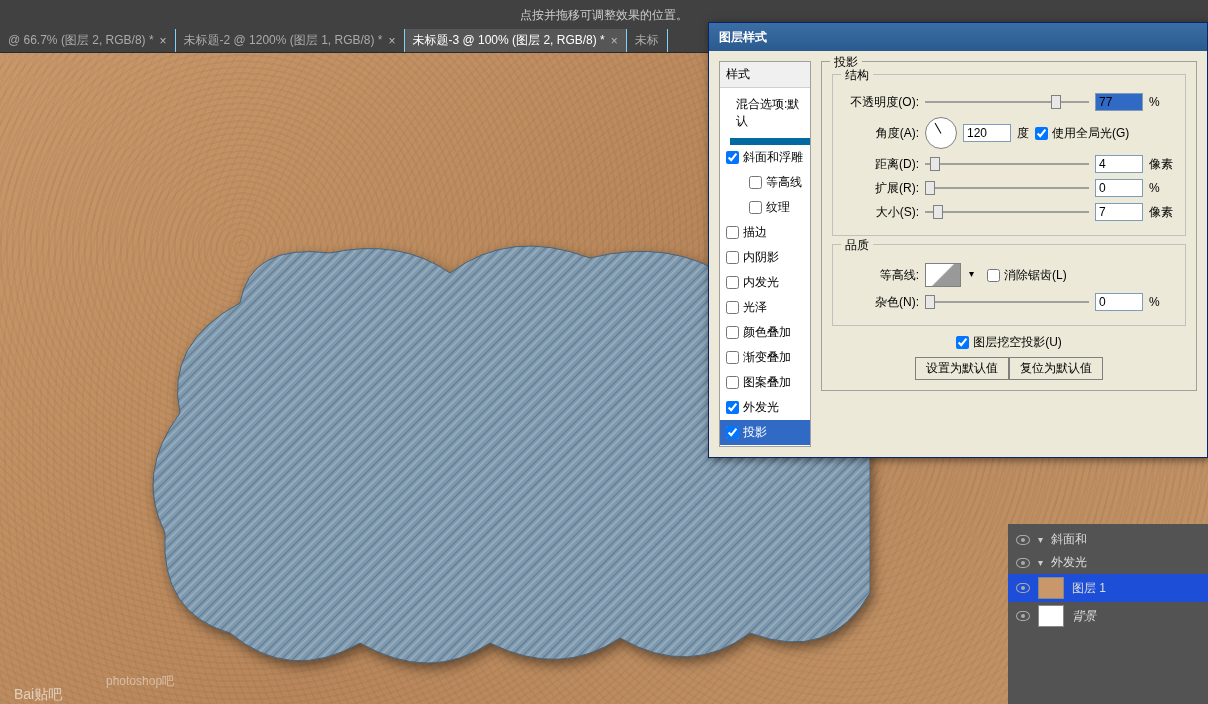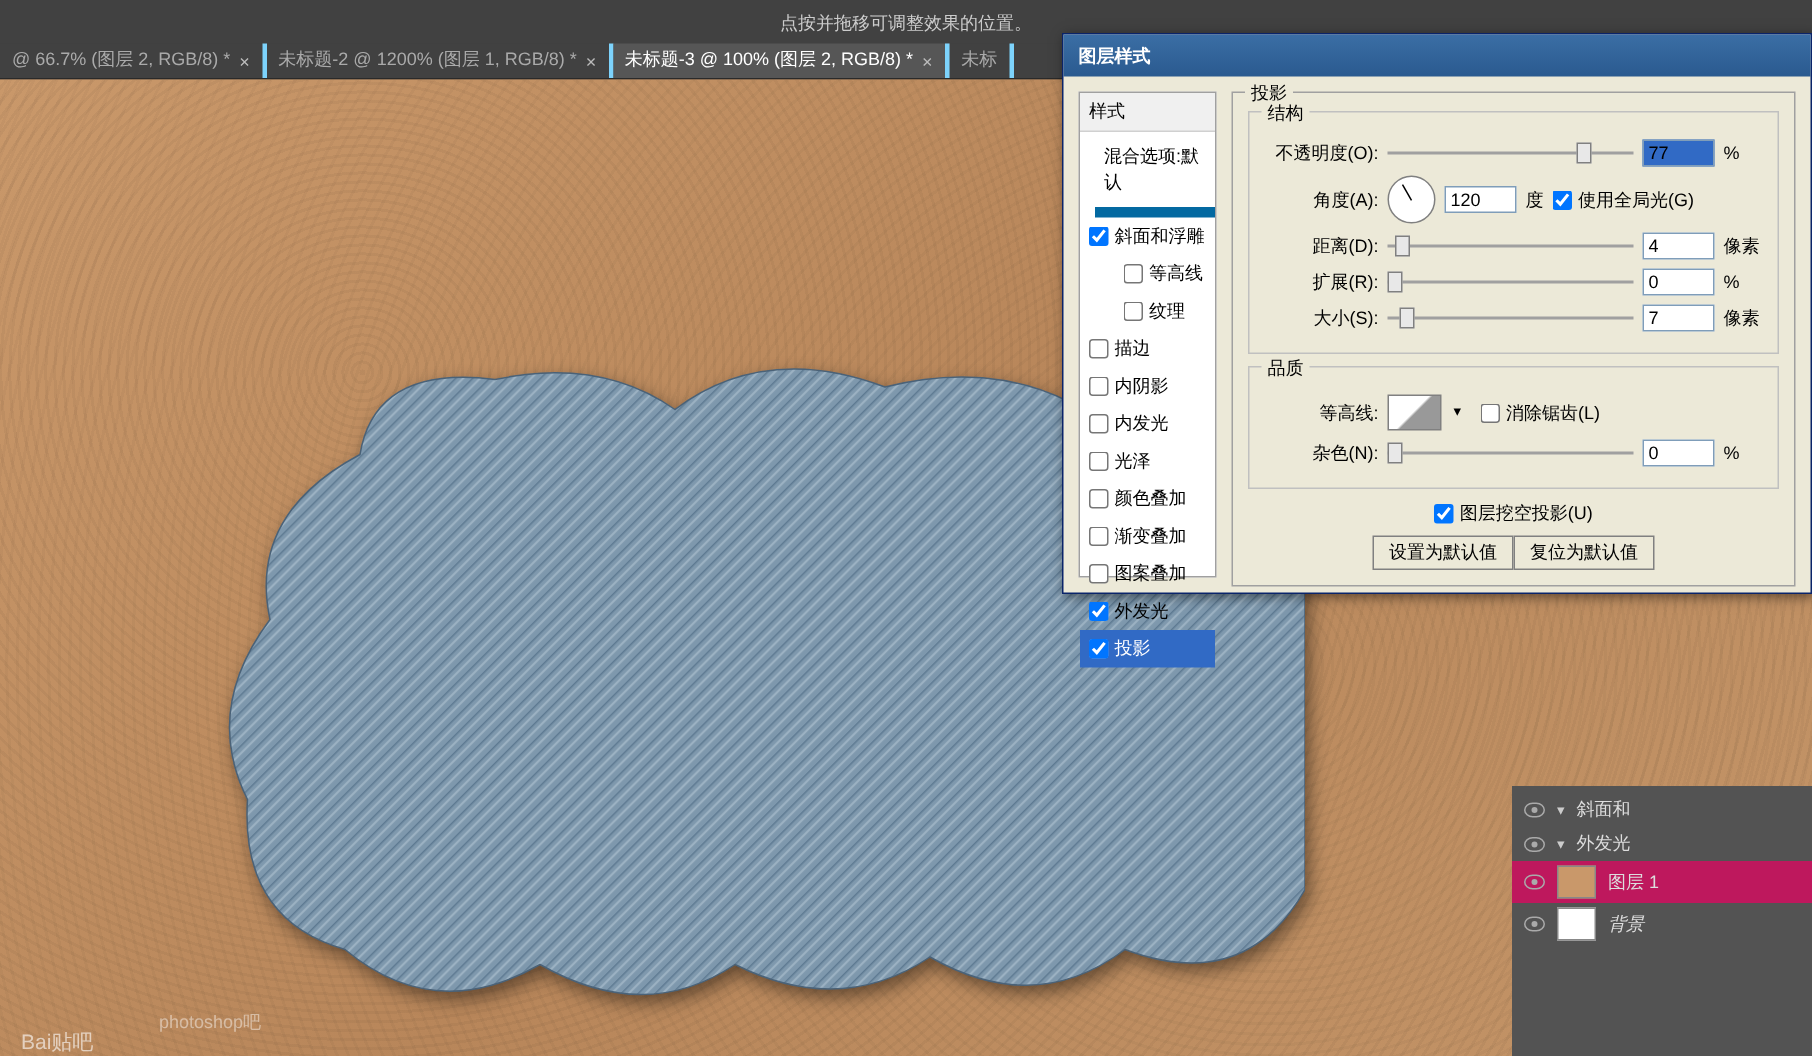--- a/index.html
+++ b/index.html
@@ -1,38 +1,38 @@
 <!DOCTYPE html>
 <html><head>
 <meta charset="utf-8">
 <style>
 * { margin: 0; padding: 0; box-sizing: border-box; font-family: "Microsoft YaHei", Arial, sans-serif; font-size: 12px; }
 body { background: #414141; width: 1208px; height: 704px; overflow: hidden; position: relative; }
 
 .top-hint { position: absolute; top: 7px; left: 0; right: 0; text-align: center; color: #ccc; font-size: 12px; }
 
 .tab-bar { position: absolute; top: 29px; left: 0; right: 0; height: 24px; background: #414141; display: flex; border-bottom: 1px solid #2a2a2a; }
-.tab { padding: 4px 8px; color: #aaa; border-right: 3px solid #7dd3fc; display: flex; align-items: flex-end; cursor: pointer; }
+.tab { padding: 4px 8px; color: #aaa; border-right: 1px solid #7dd3fc; display: flex; align-items: center; cursor: pointer; }
 .tab.active { background: #565656; color: #fff; }
 .tab .close { margin-left: 6px; color: #bbb; }
 
 .canvas-area { position: absolute; top: 53px; left: 0; right: 0; bottom: 0; background: linear-gradient(135deg, #c9986a 0%, #b8865a 50%, #c49568 100%); overflow: hidden; }
 .leather-texture { position: absolute; inset: 0; background:
   repeating-radial-gradient(circle at 20% 30%, rgba(0,0,0,0.04) 0 2px, transparent 2px 6px),
   repeating-radial-gradient(circle at 70% 60%, rgba(0,0,0,0.03) 0 2px, transparent 2px 7px),
   linear-gradient(135deg, #c9986a 0%, #b8865a 50%, #c49568 100%);
 }
 .denim-shape { position: absolute; top: 180px; left: 130px; width: 740px; height: 440px; }
 .denim-shape svg { width: 100%; height: 100%; filter: drop-shadow(3px 5px 6px rgba(0,0,0,0.45)); }
 
 .watermark-bl { position: absolute; bottom: 0; left: 14px; color: rgba(255,255,255,0.6); font-size: 14px; }
 .watermark-bl2 { position: absolute; bottom: 14px; left: 106px; color: rgba(255,255,255,0.45); font-size: 12px; }
 .watermark-r { position: absolute; top: 316px; right: 10px; color: rgba(255,255,255,0.3); font-size: 11px; text-align: right; line-height: 1.2; }
 
-.dialog { position: absolute; top: 22px; left: 708px; width: 500px; height: 374px; background: #ece9d8; border: 1px solid #0a246a; box-shadow: 2px 2px 8px rgba(0,0,0,0.5); }
+.dialog { position: absolute; top: 22px; left: 708px; width: 500px; height: 436px; background: #ece9d8; border: 1px solid #0a246a; box-shadow: 2px 2px 8px rgba(0,0,0,0.5); }
 .dlg-title { height: 28px; background: linear-gradient(#3b6ea5, #2a5a8f); color: #fff; padding: 6px 10px; font-weight: bold; }
 .dlg-body { display: flex; height: calc(100% - 28px); padding: 10px; gap: 10px; }
 
 .styles-panel { width: 92px; border: 1px solid #a0a0a0; background: #fff; }
 .styles-header { padding: 4px 6px; border-bottom: 1px solid #d0d0d0; background: #f0f0f0; }
 .styles-sub { padding: 8px 6px; border-bottom: 7px solid #0369a1; margin-left: 10px; }
 .style-item { padding: 4px 6px; display: flex; align-items: center; gap: 4px; cursor: pointer; }
 .style-item.indent { padding-left: 29px; }
 .style-item.selected { background: #316ac5; color: #fff; }
 .style-item input[type=checkbox] { width: 13px; height: 13px; }
@@ -54,21 +54,21 @@
 .angle-dial { width: 32px; height: 32px; border: 1px solid #808080; border-radius: 50%; background: #fff; position: relative; }
 .angle-dial::after { content: ''; position: absolute; left: 50%; top: 50%; width: 12px; height: 1px; background: #000; transform-origin: left center; transform: rotate(-120deg); }
 .contour-swatch { width: 36px; height: 24px; border: 1px solid #808080; background: linear-gradient(135deg, #fff 0%, #fff 48%, #999 52%, #999 100%); cursor: pointer; position: relative; }
 .contour-swatch::after { content: '▾'; position: absolute; right: -14px; top: 4px; font-size: 10px; }
 .btn { padding: 2px 10px; border: 1px solid #808080; background: #ece9d8; cursor: pointer; }
 .btn-row { display: flex; justify-content: center; margin-top: 6px; }
 .cb-inline { display: flex; align-items: center; gap: 4px; }
 
 .layers-panel { position: absolute; top: 524px; right: 0; width: 200px; bottom: 0; background: #535353; color: #ddd; padding: 4px 0; }
 .layer-row { display: flex; align-items: center; padding: 3px 8px; gap: 8px; }
-.layer-row.sel { background: #be185d; }
+.layer-row.sel { background: #1d4ed8; }
 .eye-icon { width: 14px; height: 10px; border: 1px solid #aaa; border-radius: 50%/60%; position: relative; }
 .eye-icon::after { content: ''; position: absolute; left: 4px; top: 2px; width: 4px; height: 4px; background: #aaa; border-radius: 50%; }
 .layer-thumb { width: 26px; height: 22px; border: 1px solid #888; background: #c9986a; }
 .layer-thumb.white { background: #fff; }
 .fx-arrow { color: #ccc; font-size: 10px; }
 </style>
 </head>
 <body>
 
 <div class="top-hint">点按并拖移可调整效果的位置。</div>

